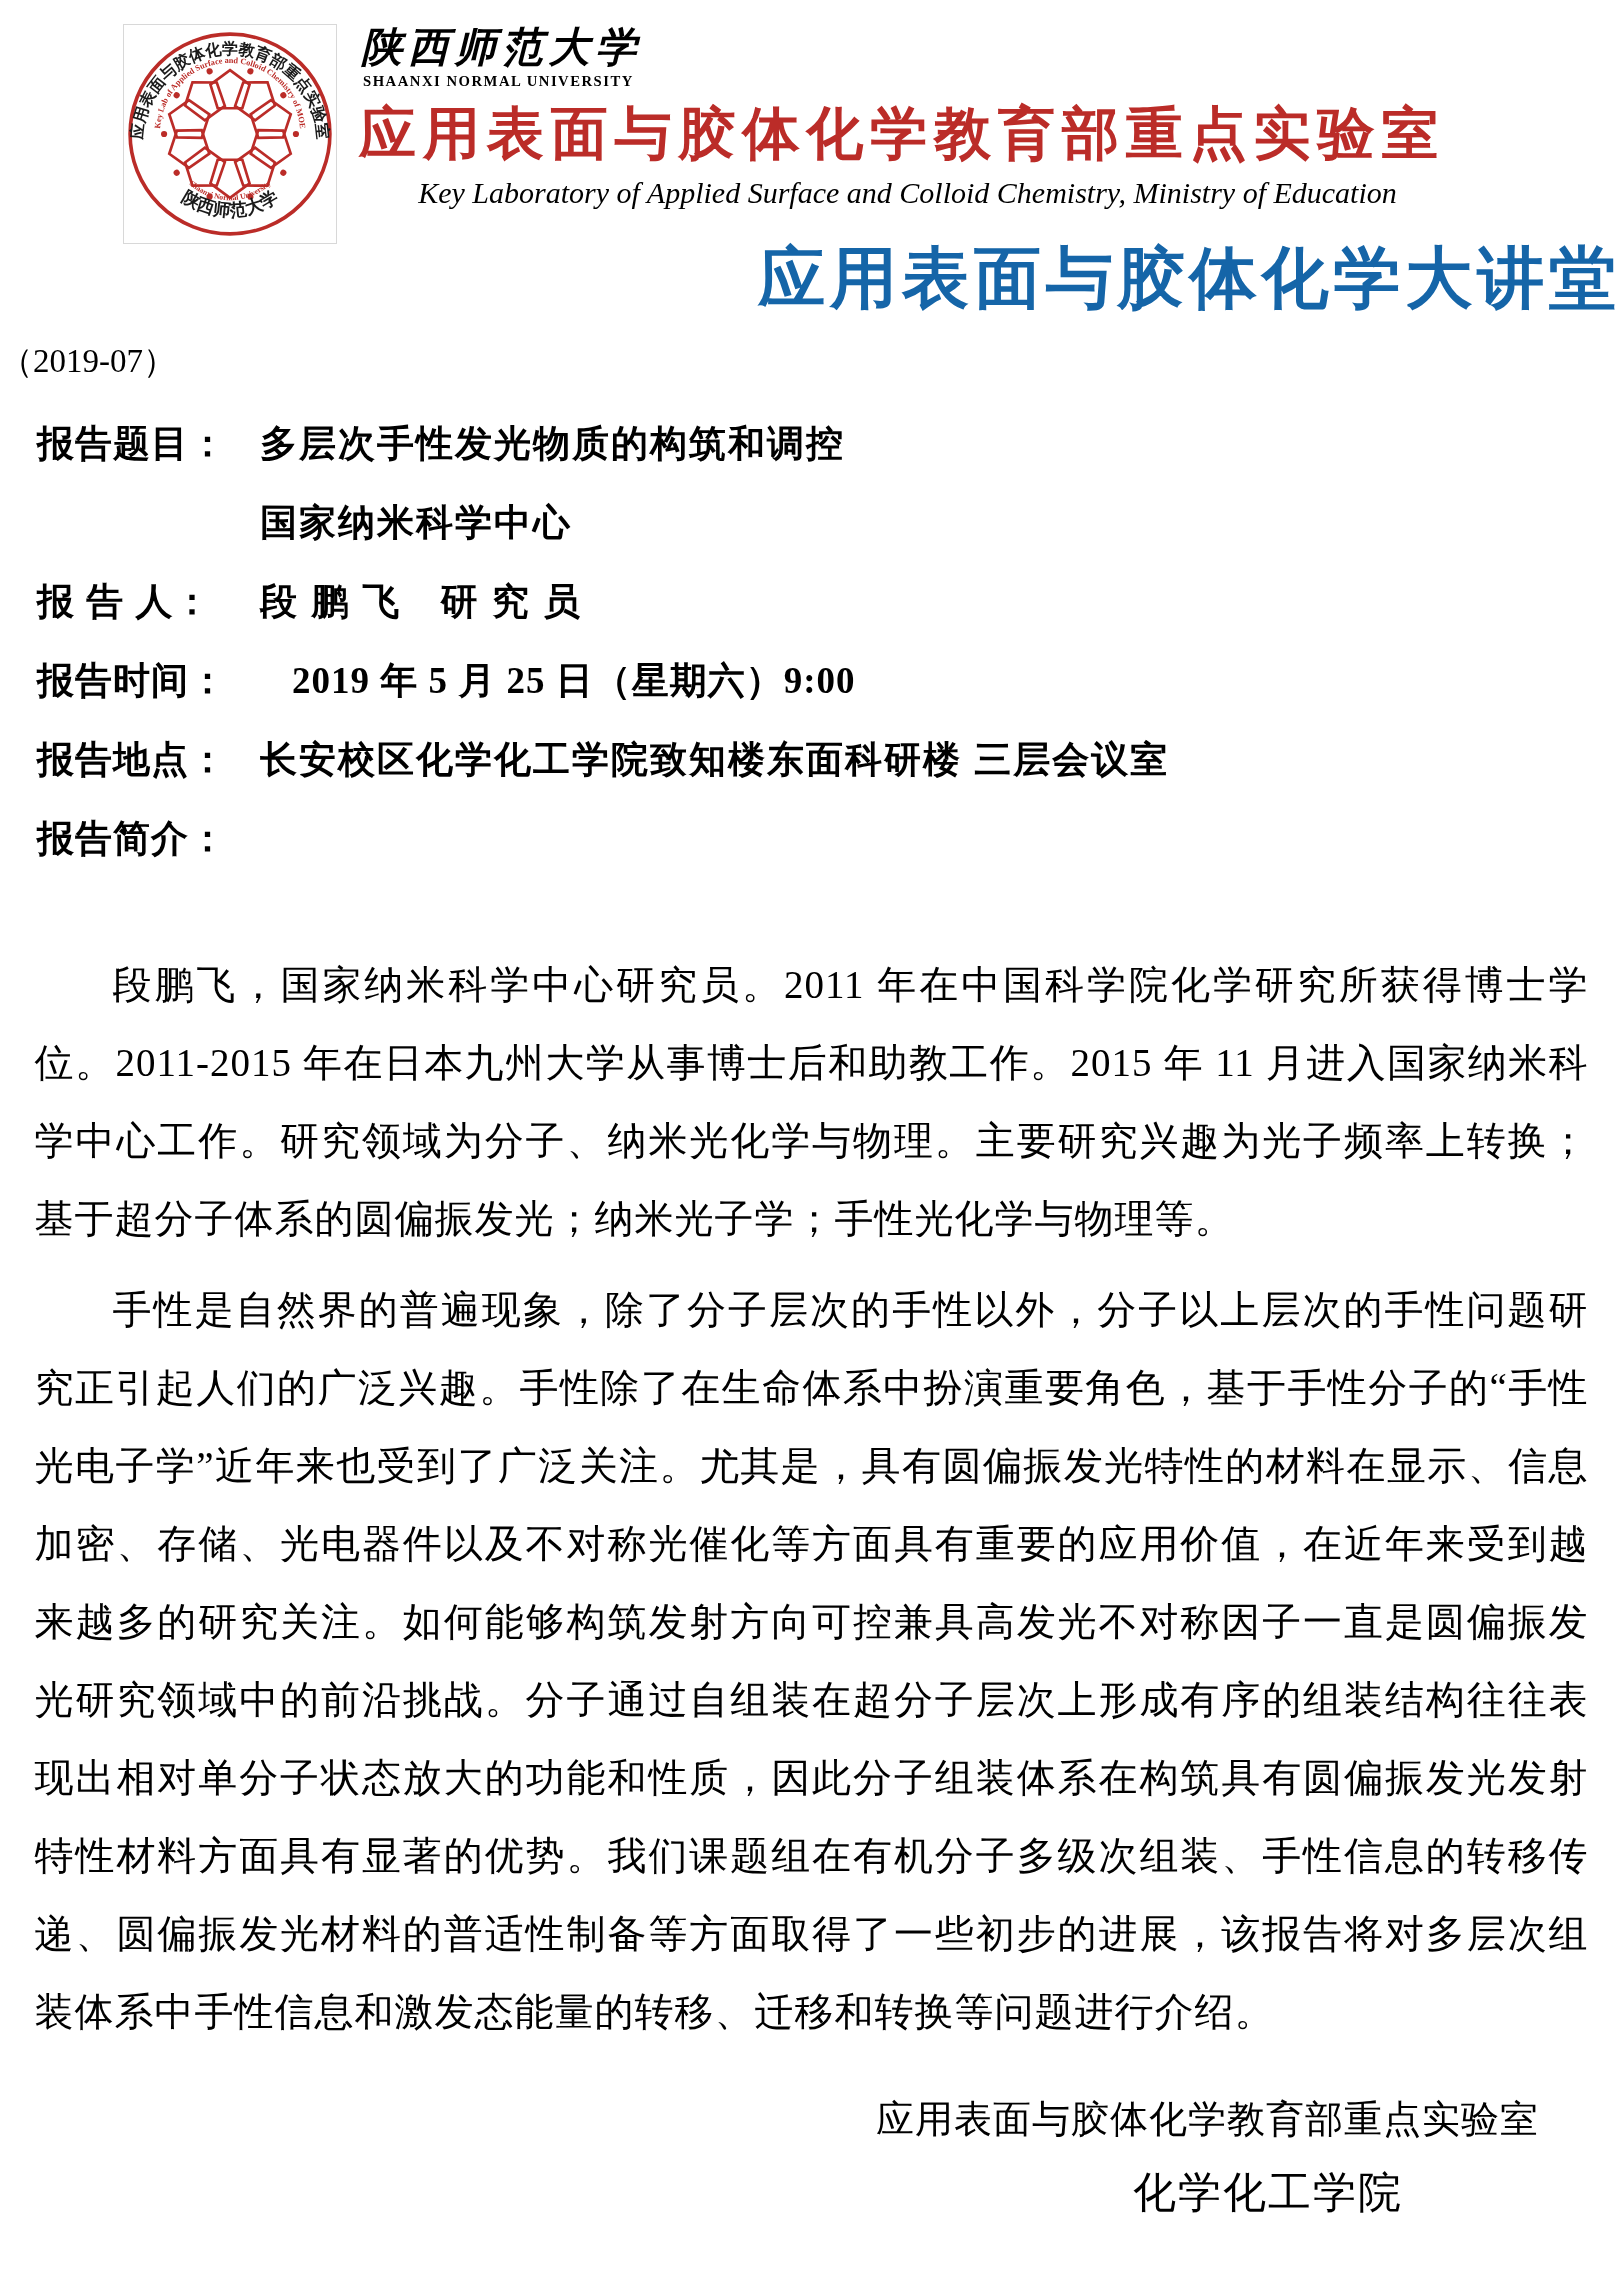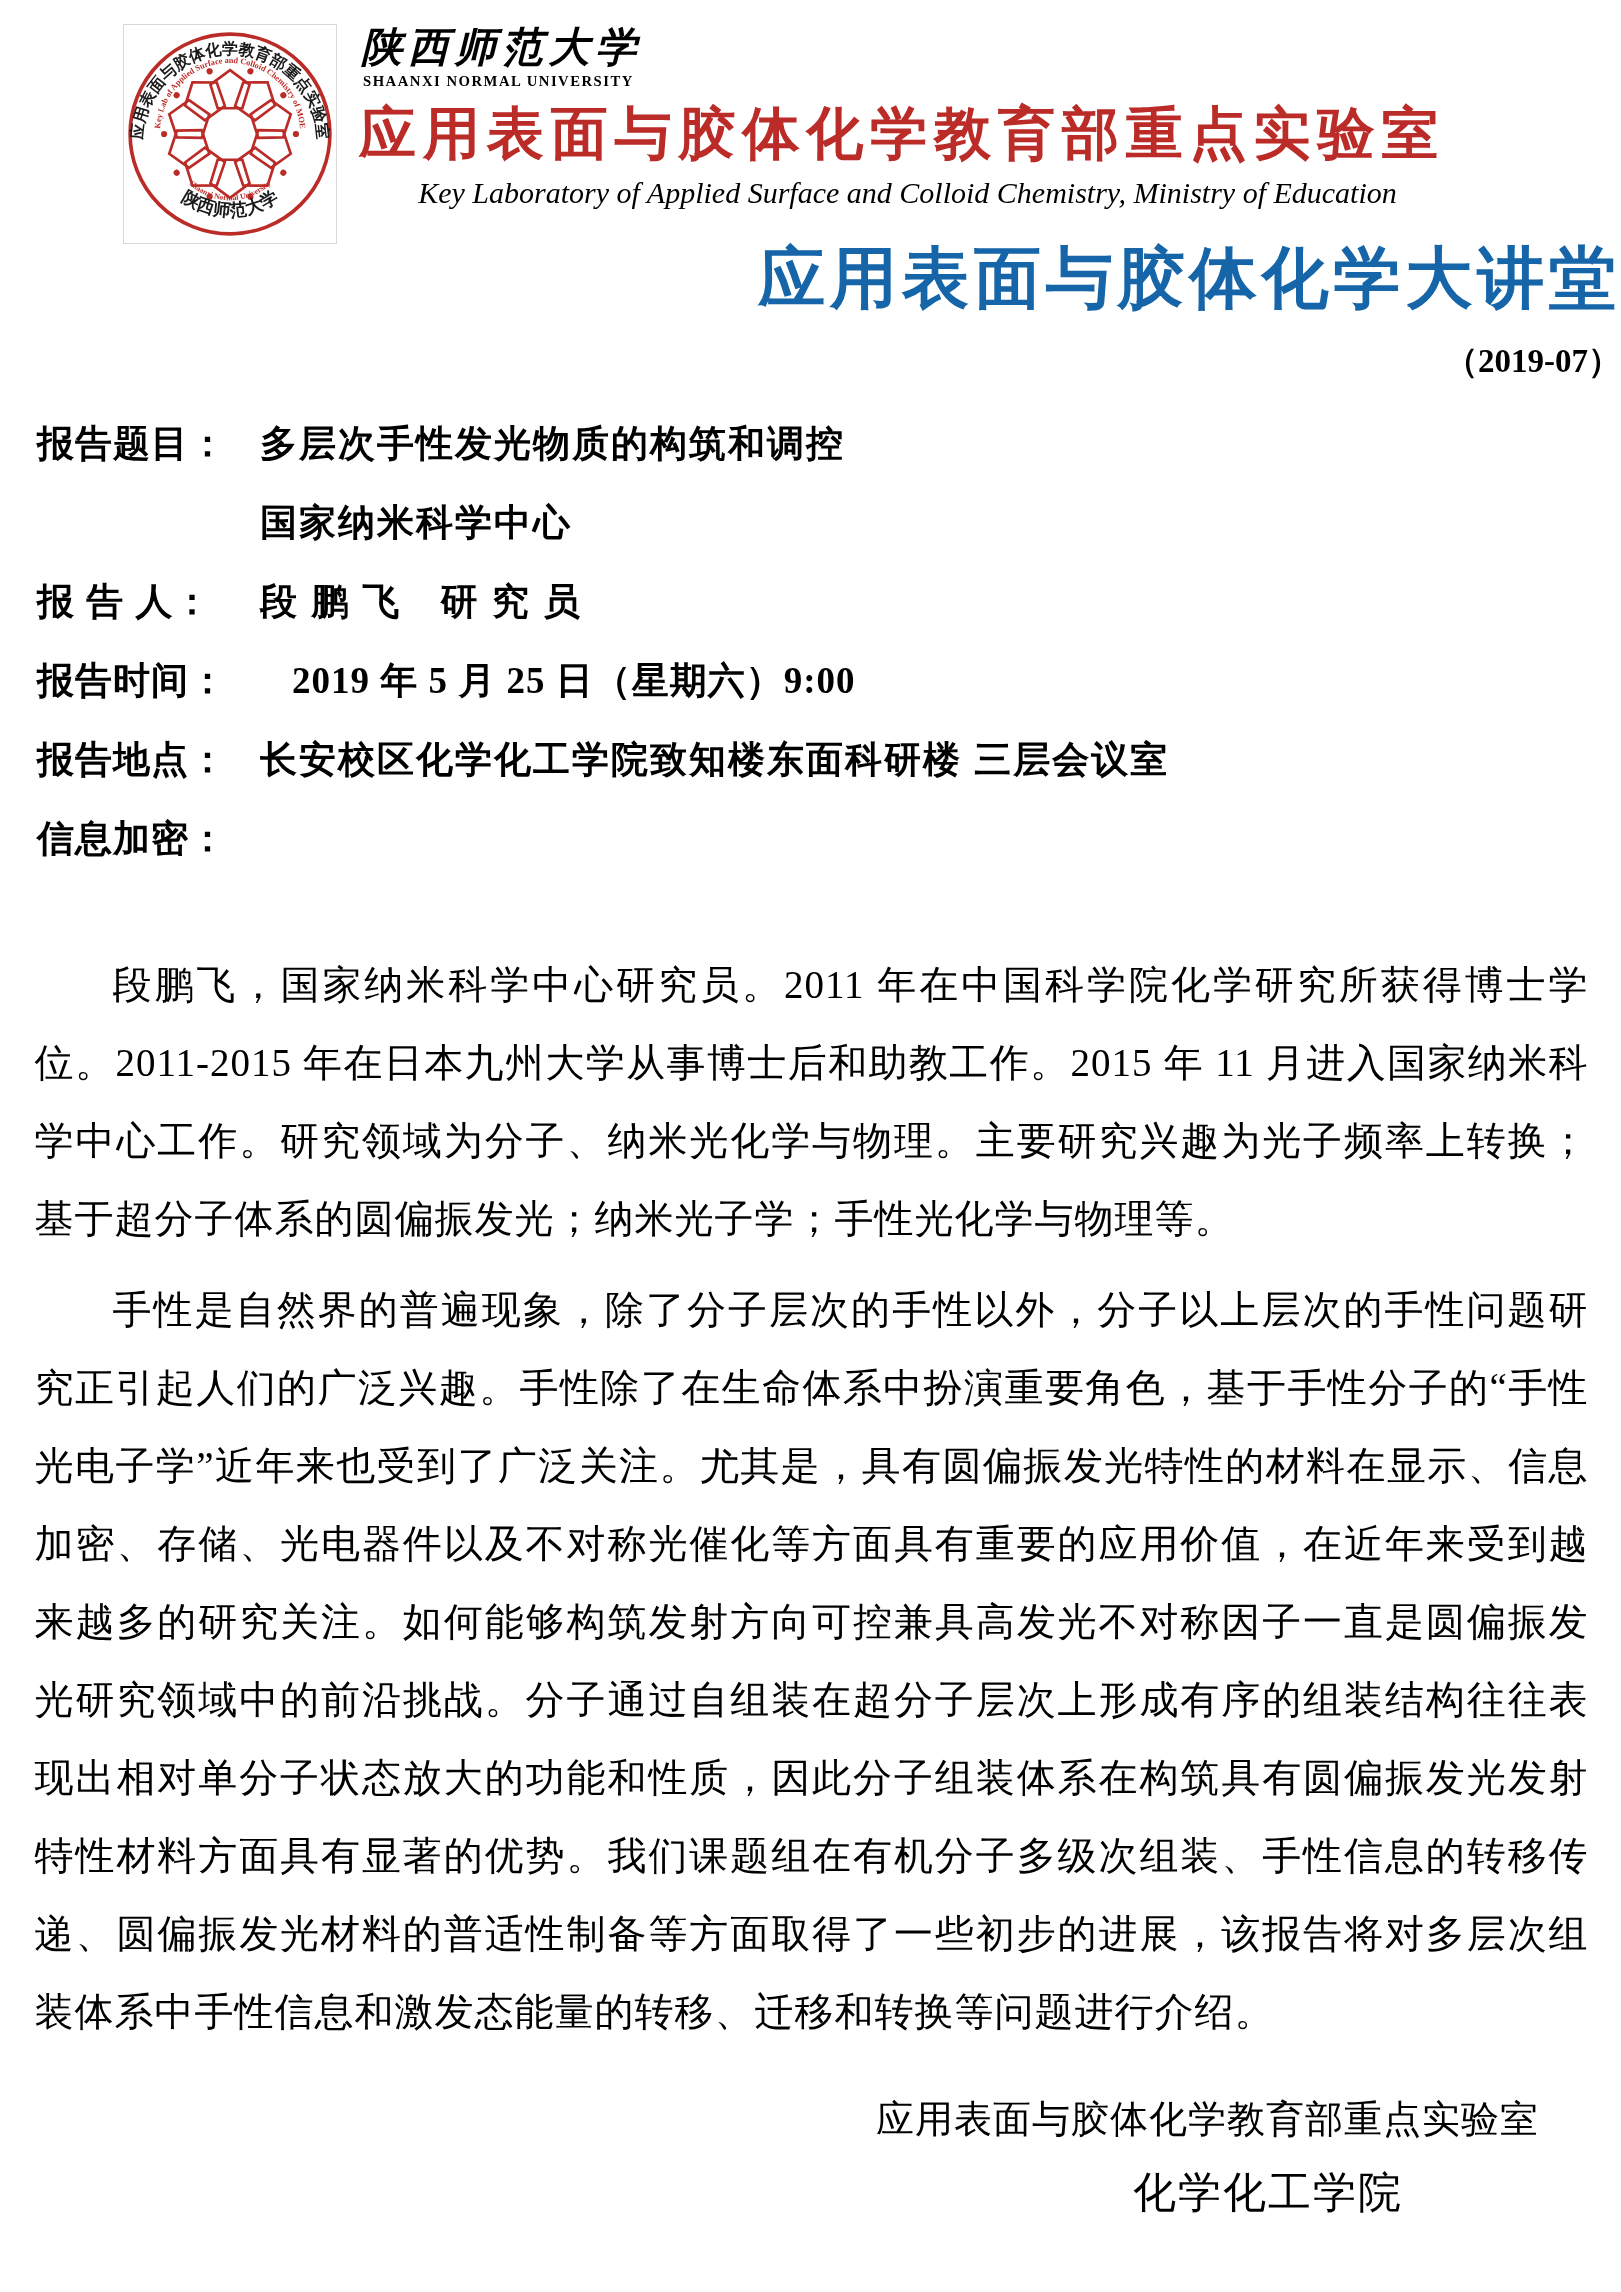--- a/index.html
+++ b/index.html
@@ -39,21 +39,21 @@
     text-align:center;
     font-family:"Liberation Serif","DejaVu Serif",serif;
     font-style:italic;font-size:30px;white-space:nowrap;
   }
   .series-title{
     position:absolute;left:0;top:233px;width:100%;
     text-align:right;font-weight:bold;font-size:67px;letter-spacing:4.9px;
   }
   .issue{
     position:absolute;left:0;top:339px;width:100%;
-    text-align:right;font-weight:bold;font-size:33px;
+    text-align:left;font-weight:normal;font-size:33px;
     font-family:"Liberation Serif","DejaVu Serif",serif;
   }
   
   .fields{position:absolute;left:37px;top:404px;width:1529px;}
   .frow{height:79px;display:flex;align-items:center;font-weight:bold;font-size:37px;}
   .flabel{width:223px;flex:none;letter-spacing:1px;white-space:nowrap;}
   .fvalue{letter-spacing:2px;white-space:nowrap;}
   .fvalue.serif{font-family:"Liberation Serif","DejaVu Serif",serif;letter-spacing:1px;margin-left:32px;}
   
   .abstract{position:absolute;left:21.6px;top:933px;width:1580px;}
@@ -159,21 +159,21 @@
     </div>
     <div class="frow">
       <span class="flabel">报告时间：</span>
       <span class="fvalue serif">2019 年 5 月 25 日（星期六）9:00</span>
     </div>
     <div class="frow">
       <span class="flabel">报告地点：</span>
       <span class="fvalue">长安校区化学化工学院致知楼东面科研楼 三层会议室</span>
     </div>
     <div class="frow">
-      <span class="flabel">信息加密：</span>
+      <span class="flabel">报告简介：</span>
       <span class="fvalue"></span>
     </div>
   </div>
 
   <div class="abstract">
     <p>段鹏飞，国家纳米科学中心研究员。2011 年在中国科学院化学研究所获得博士学位。2011-2015 年在日本九州大学从事博士后和助教工作。2015 年 11 月进入国家纳米科学中心工作。研究领域为分子、纳米光化学与物理。主要研究兴趣为光子频率上转换；基于超分子体系的圆偏振发光；纳米光子学；手性光化学与物理等。</p>
     <p>手性是自然界的普遍现象，除了分子层次的手性以外，分子以上层次的手性问题研究正引起人们的广泛兴趣。手性除了在生命体系中扮演重要角色，基于手性分子的“手性光电子学”近年来也受到了广泛关注。尤其是，具有圆偏振发光特性的材料在显示、信息加密、存储、光电器件以及不对称光催化等方面具有重要的应用价值，在近年来受到越来越多的研究关注。如何能够构筑发射方向可控兼具高发光不对称因子一直是圆偏振发光研究领域中的前沿挑战。分子通过自组装在超分子层次上形成有序的组装结构往往表现出相对单分子状态放大的功能和性质，因此分子组装体系在构筑具有圆偏振发光发射特性材料方面具有显著的优势。我们课题组在有机分子多级次组装、手性信息的转移传递、圆偏振发光材料的普适性制备等方面取得了一些初步的进展，该报告将对多层次组装体系中手性信息和激发态能量的转移、迁移和转换等问题进行介绍。</p>
   </div>
 
   <div class="footer-line1">应用表面与胶体化学教育部重点实验室</div>

